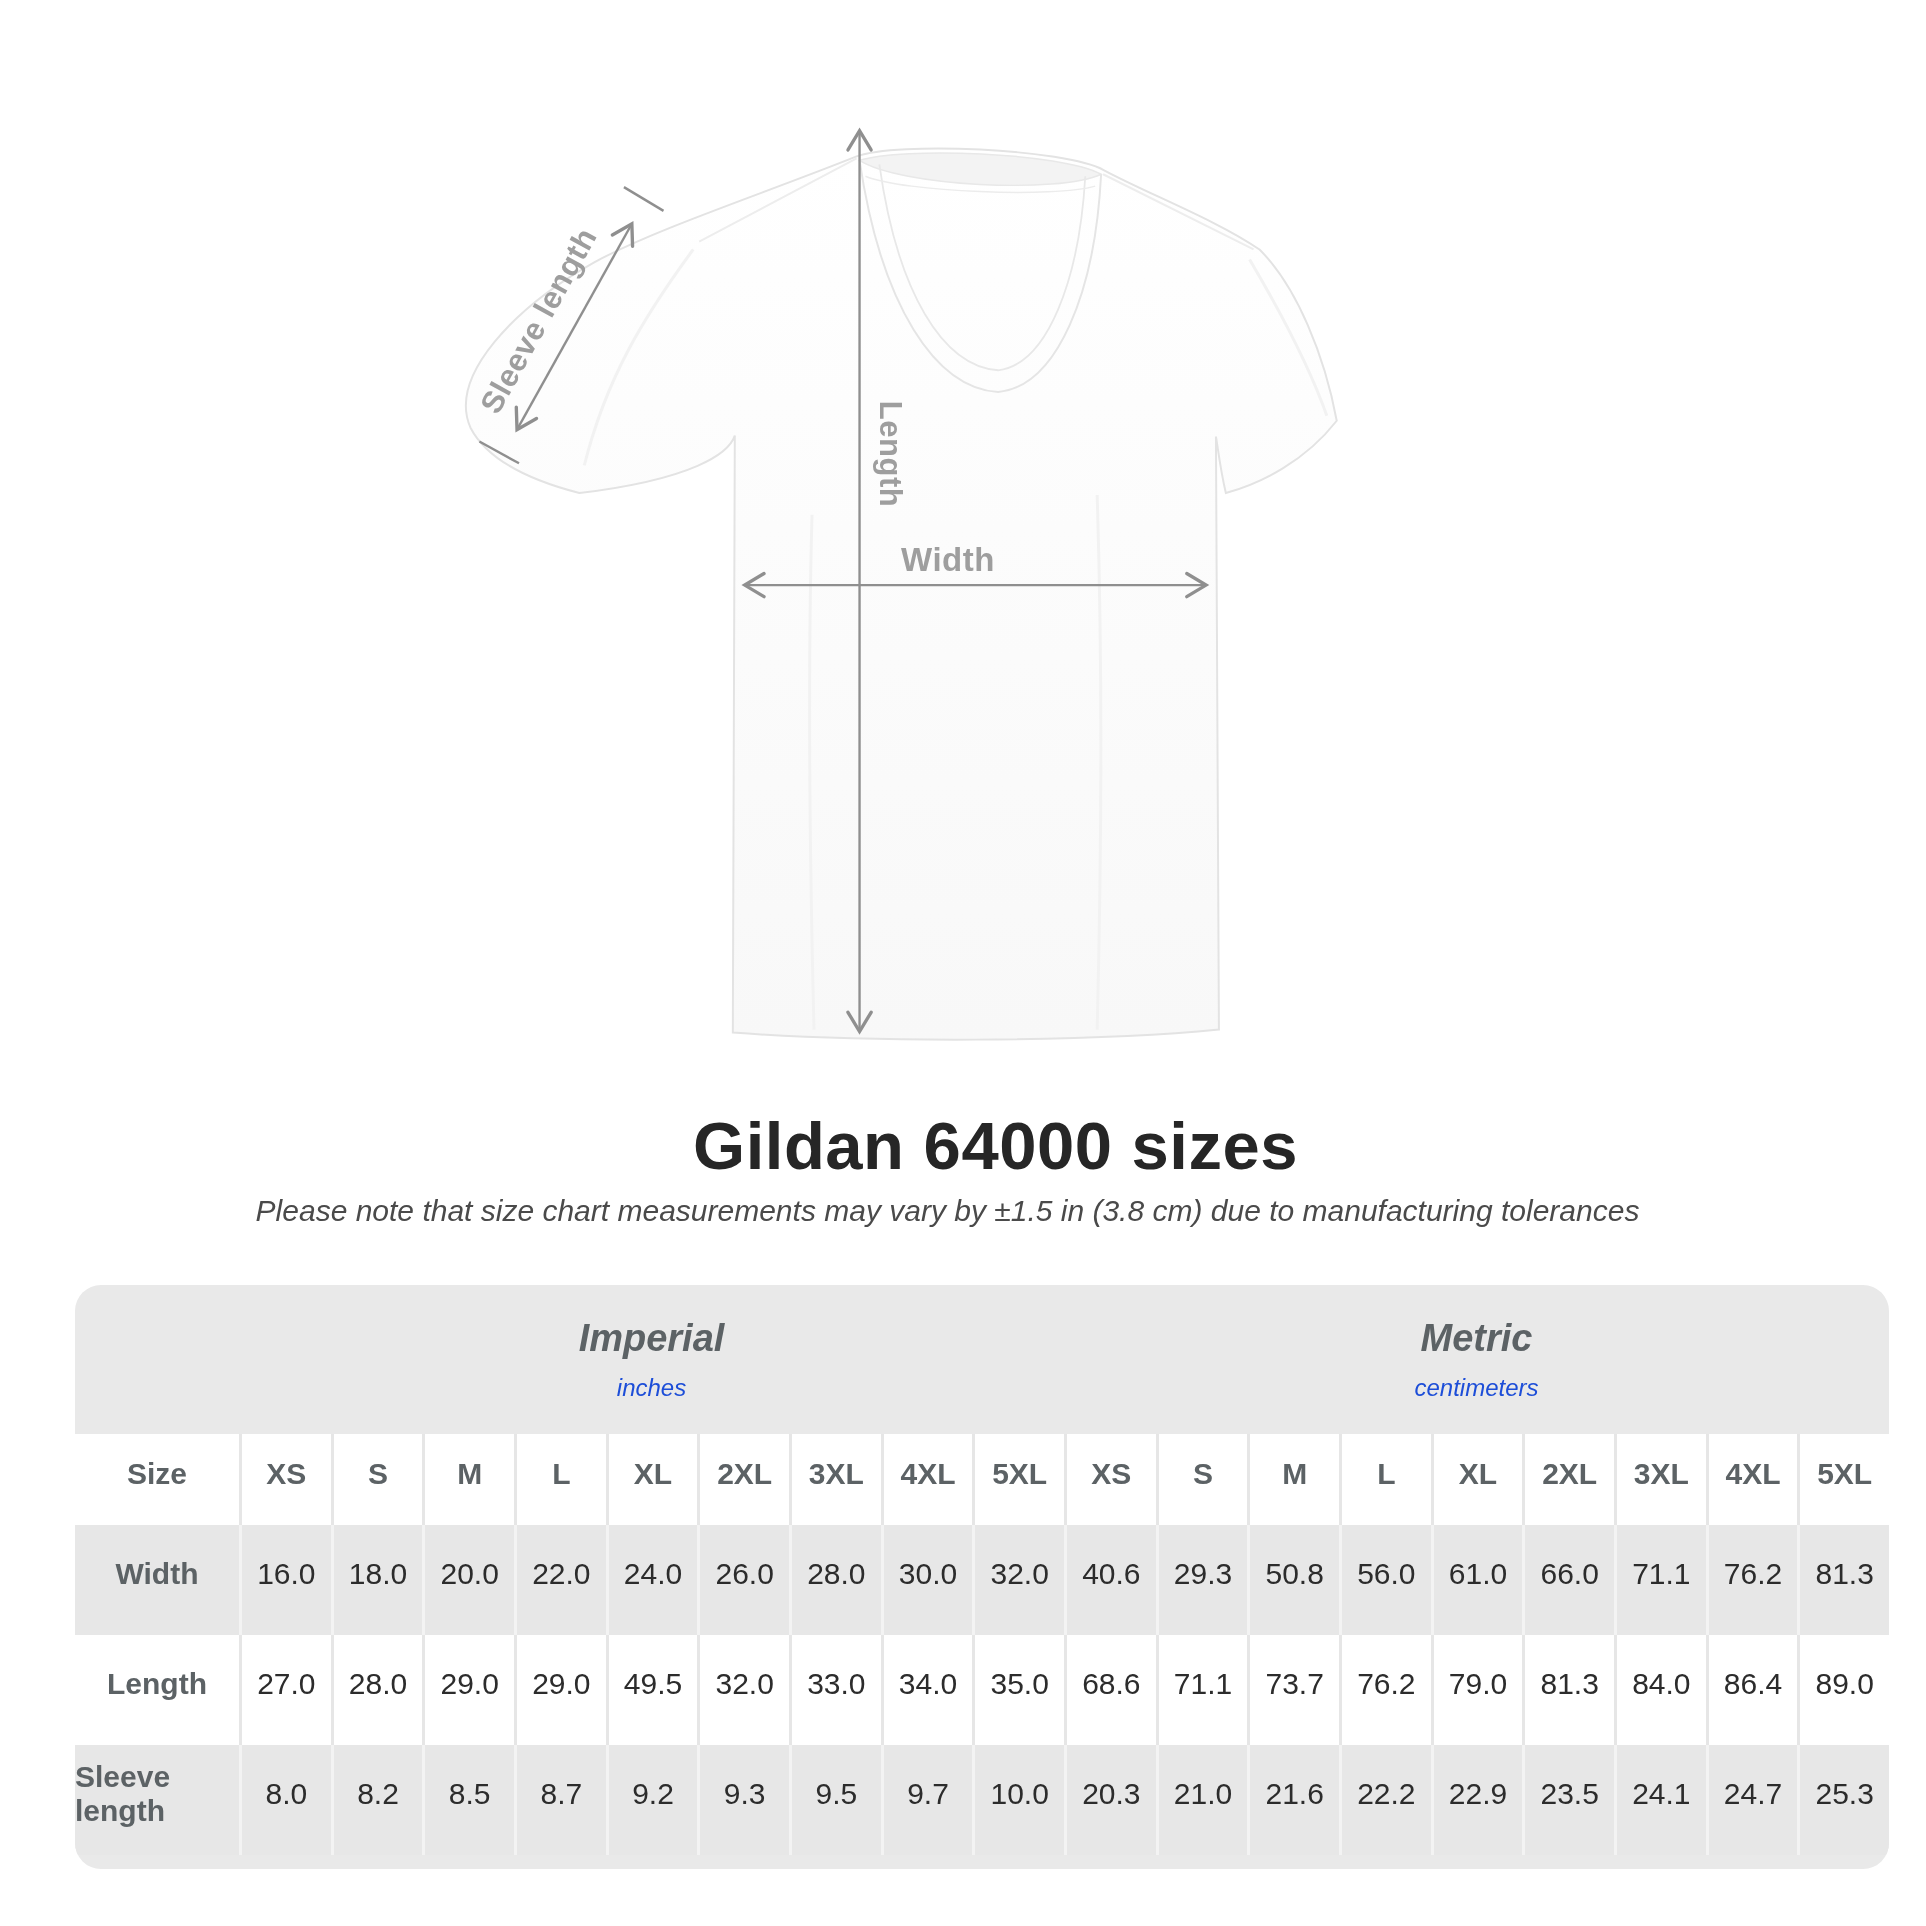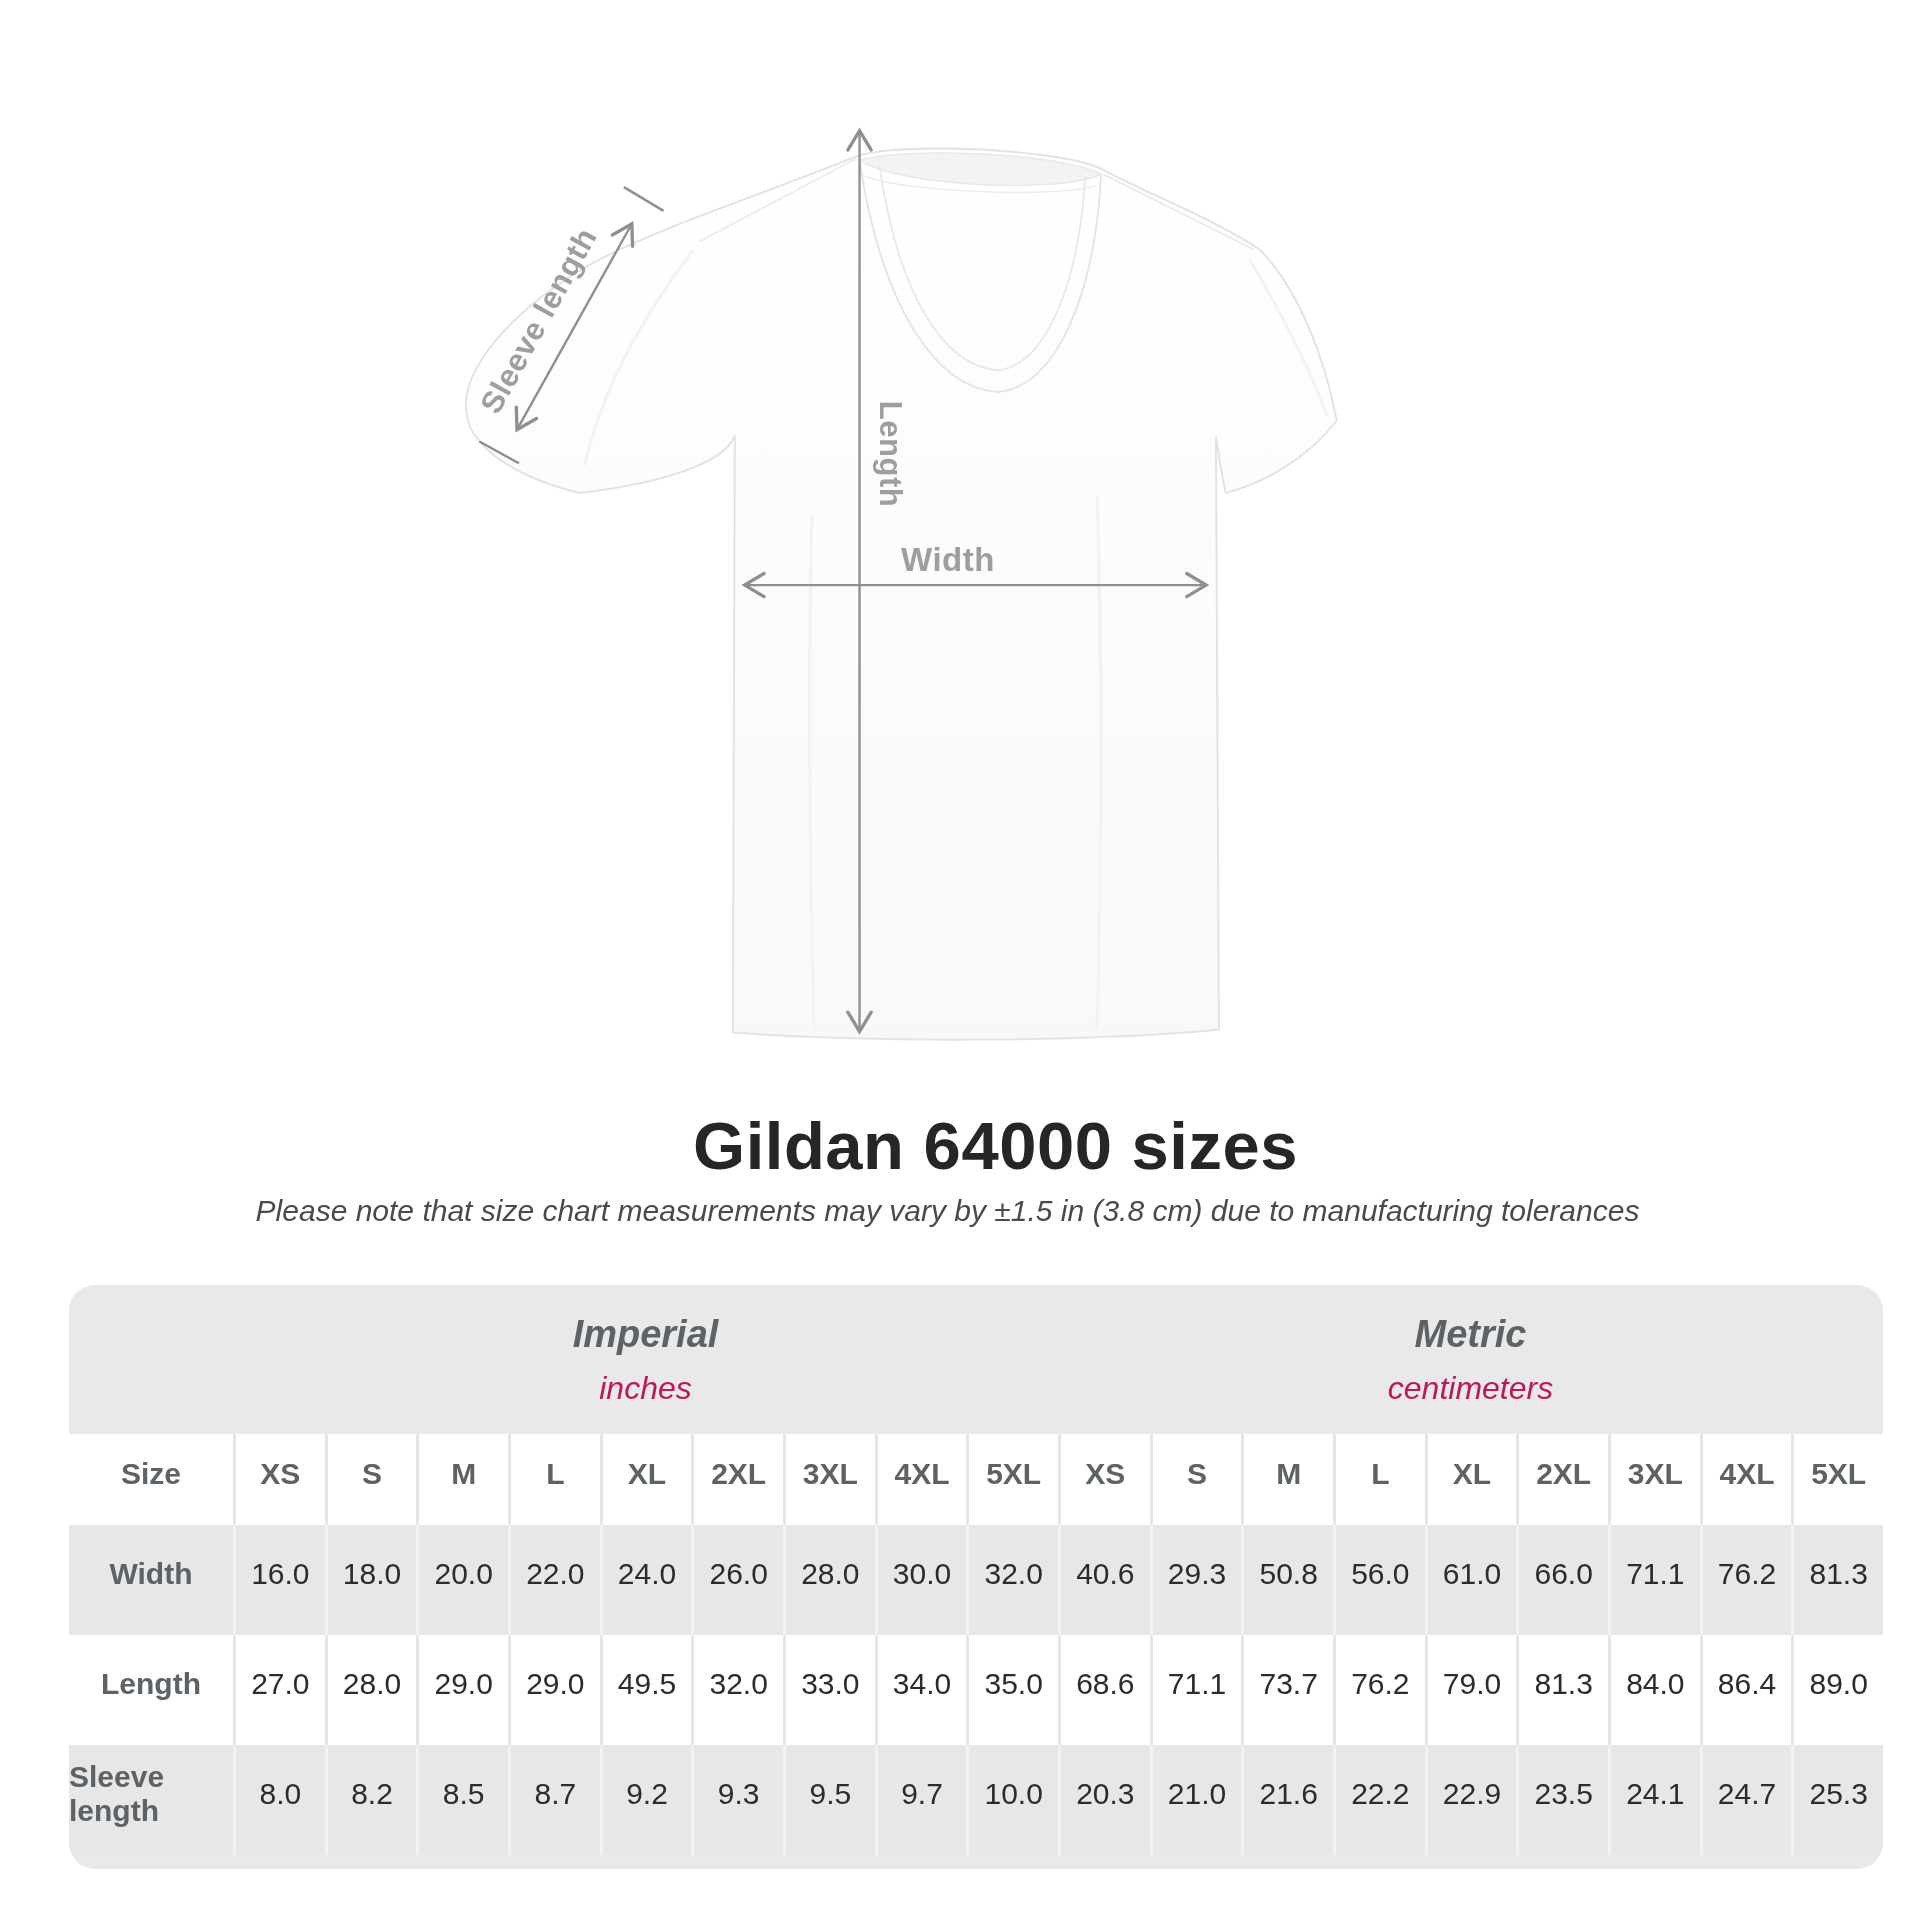--- a/index.html
+++ b/index.html
@@ -21,28 +21,28 @@
   .title{
     position:absolute;left:0;top:1107px;width:1927px;text-align:center;
     font-size:67px;font-weight:bold;color:var(--title_text,#262626);letter-spacing:0.5px;padding-left:32px;
   }
   .note{
     position:absolute;left:0;top:1194px;width:1895px;text-align:center;
     font-size:30px;font-style:italic;color:var(--note_text,#4a4a4a);
   }
   
   .sizetable{
-    position:absolute;left:69px;top:1285px;width:1814px;height:584px;
+    position:absolute;left:75px;top:1285px;width:1814px;height:584px;
     background:var(--table_bg,#e9e9e9);border-radius:26px;overflow:hidden;
   }
   .units{display:flex;height:149px;align-items:center;}
   .units-spacer{width:164px;flex:0 0 164px;}
   .unit{flex:1 1 0;text-align:center;color:var(--header_text,#5c6265);}
   .unit-name{font-size:38px;font-weight:bold;font-style:italic;}
-  .unit-sub{font-size:32px;font-style:italic;margin-top:14px;color:#be185d;}
+  .unit-sub{font-size:24px;font-style:italic;margin-top:14px;color:#1d4ed8;}
   .row{display:grid;grid-template-columns:164px repeat(18,1fr);width:100%;}
   .row.head{height:91px;background:var(--row_white_bg,#ffffff);--sep:var(--sep_white,#e6e6e6);}
   .row.r-white{height:110px;background:var(--row_white_bg,#ffffff);--sep:var(--sep_white,#e6e6e6);}
   .row.r-gray{height:110px;background:var(--row_alt_bg,#e7e7e7);--sep:var(--sep_gray,#f3f3f3);}
   .row>div{
     display:flex;align-items:center;justify-content:center;
     padding-bottom:12px;box-sizing:border-box;
   }
   .row>div + div{border-left:3px solid var(--sep);}
   .lblcell{font-size:30px;font-weight:bold;color:var(--header_text,#5c6265);}

